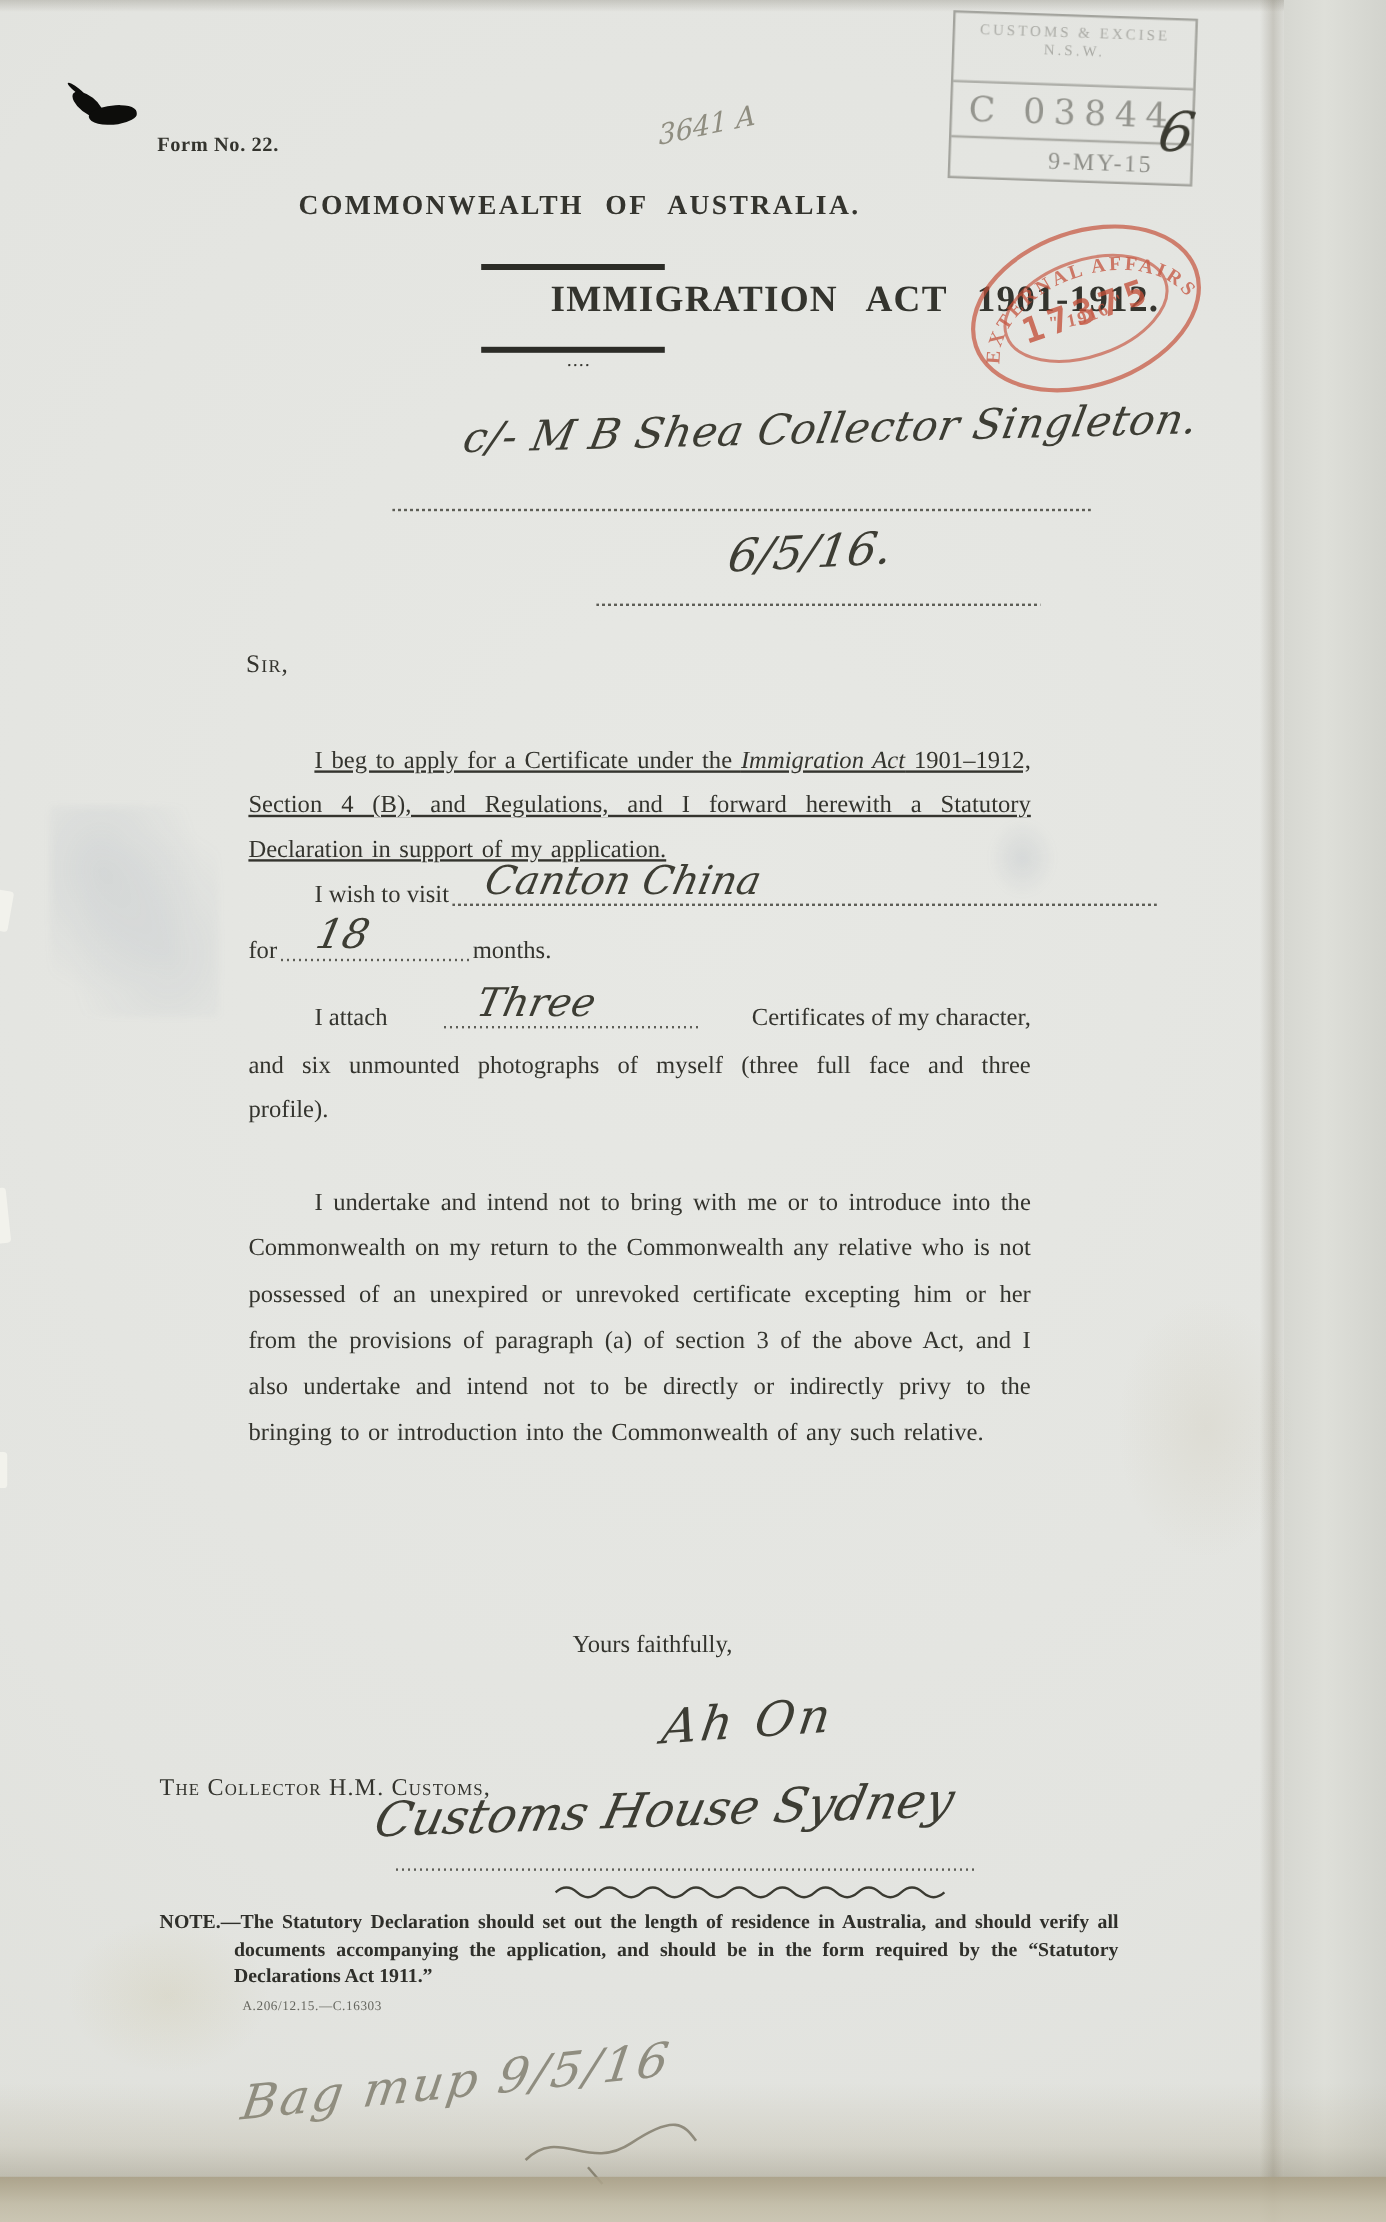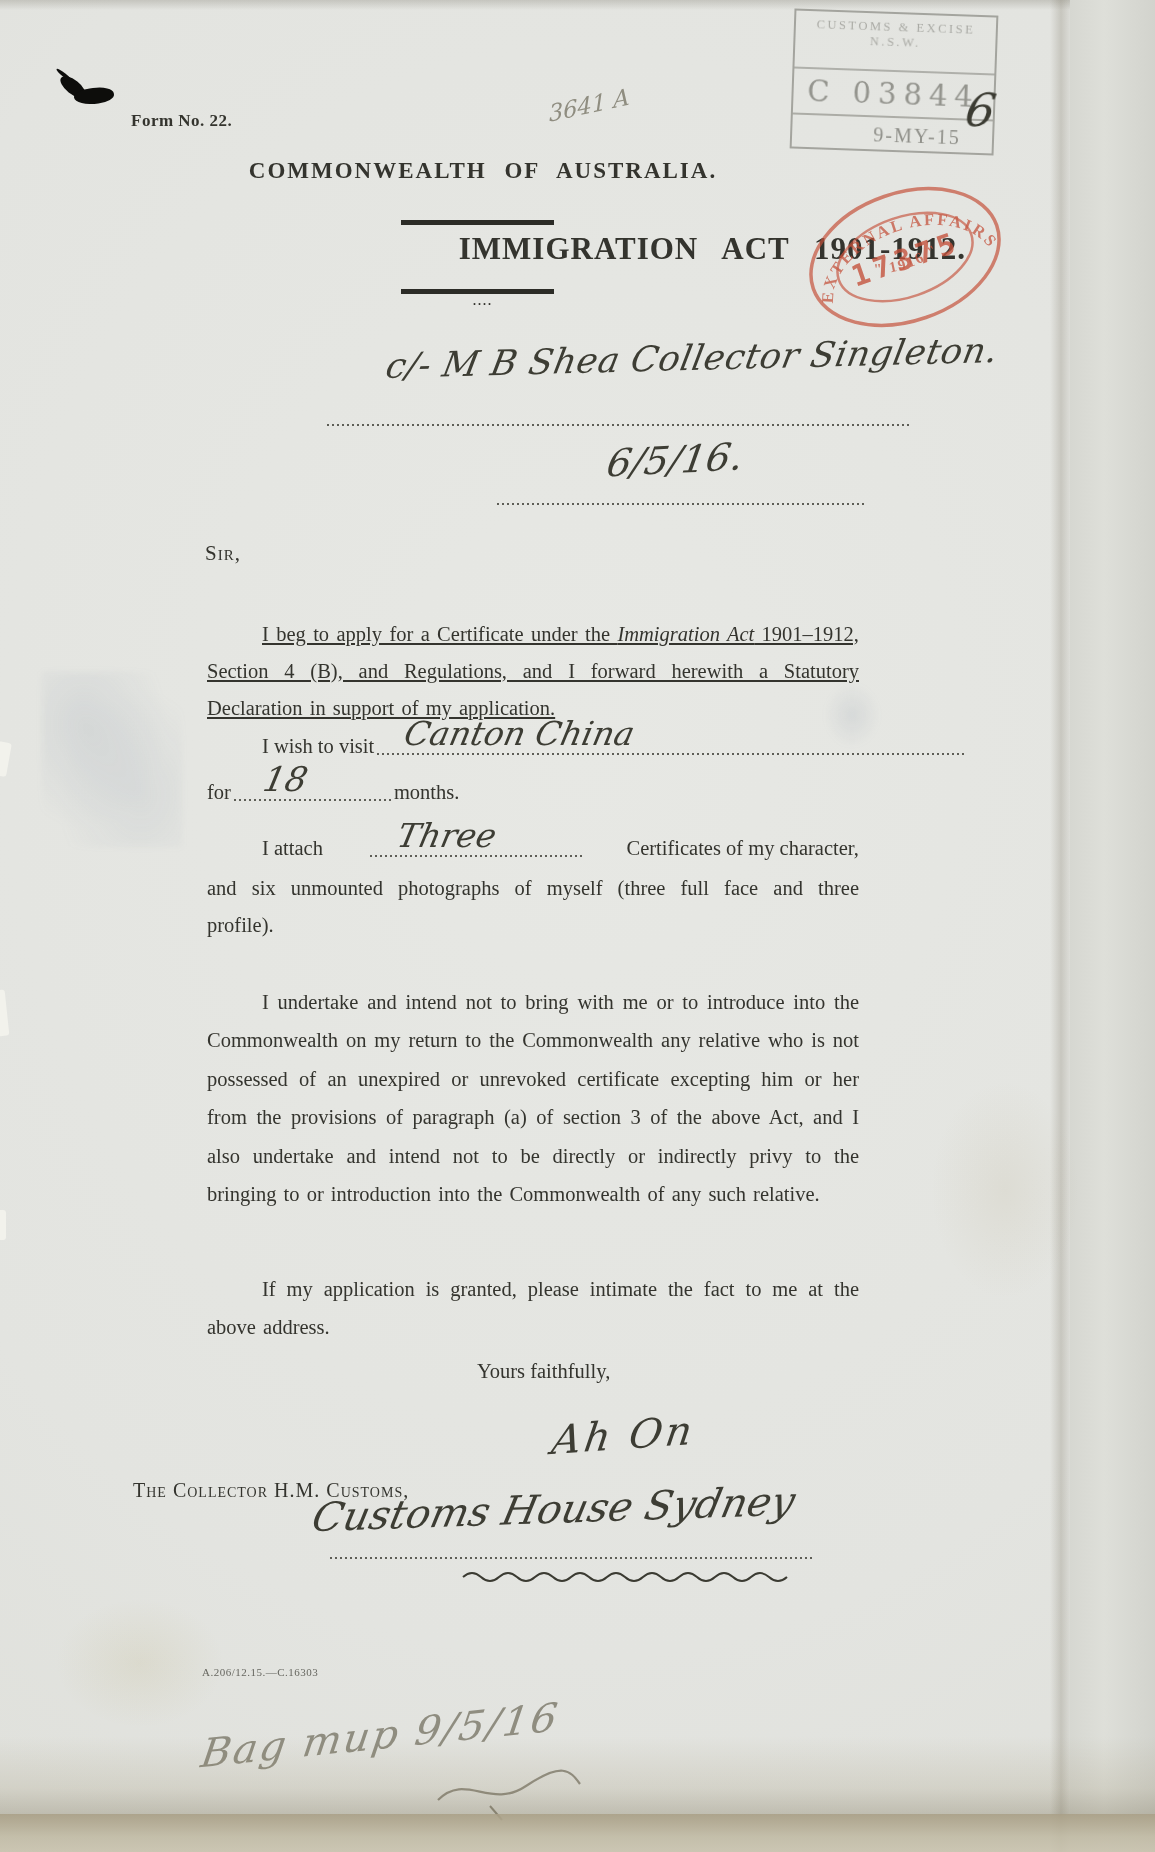--- a/index.html
+++ b/index.html
@@ -172,32 +172,32 @@
     <span class="lbl indent">I attach</span>
     <span class="dotted-fill dots-bg">
       <span class="hw fill-hw">Three</span>
     </span>
     <span class="lbl">Certificates of my character,</span>
   </div>
   <div class="abs body attach2">and six unmounted photographs of myself (three full face and three</div>
   <div class="abs body attach3">profile).</div>
 
   <p class="abs body para2">I undertake and intend not to bring with me or to introduce into the Commonwealth on my return to the Commonwealth any relative who is not possessed of an unexpired or unrevoked certificate excepting him or her from the provisions of paragraph (a) of section 3 of the above Act, and I also undertake and intend not to be directly or indirectly privy to the bringing to or introduction into the Commonwealth of any such relative.</p>
-  <p class="abs body para3">If my application is granted, please intimate the fact to me at the above address.</p>
 
   <div class="abs closing">Yours faithfully,</div>
   <div class="hw signature">Ah On</div>
 
   <div class="abs addressee">The Collector H.M. Customs,</div>
   <div class="hw hw-loc">Customs House Sydney</div>
   <div class="dotline dots-bg dl-loc"></div>
   <svg class="abs wavy" width="340" height="16">
     <path d="M3 9 q 9 -8 18 0 t 18 0 t 18 0 t 18 0 t 18 0 t 18 0 t 18 0 t 18 0 t 18 0 t 18 0 t 18 0 t 18 0 t 18 0 t 18 0 t 18 0 t 18 0 t 18 0 t 18 0" stroke="#3b3b32" stroke-width="2" fill="none"></path>
   </svg>
 
+  <div class="abs note"><span>NOTE.</span><span>—The Statutory Declaration should set out the length of residence in Australia, and should verify all documents accompanying the application, and should be in the form required by the “Statutory Declarations Act 1911.”</span></div>
   <div class="abs print-code">A.206/12.15.—C.16303</div>
 
   <div class="hw pencil pencil-note">Bag mup 9/5/16</div>
   <svg class="abs flourish" width="170" height="60">
     <path d="M8 34 C 36 6, 60 44, 96 20 S 140 4, 150 18" stroke="#8f8c80" stroke-width="2.2" fill="none"></path>
     <path d="M60 40 L 72 54" stroke="#8f8c80" stroke-width="2" fill="none"></path>
   </svg>
 
   <div class="abs edge-bottom"></div>
   <div class="abs edge-bottom2"></div>

